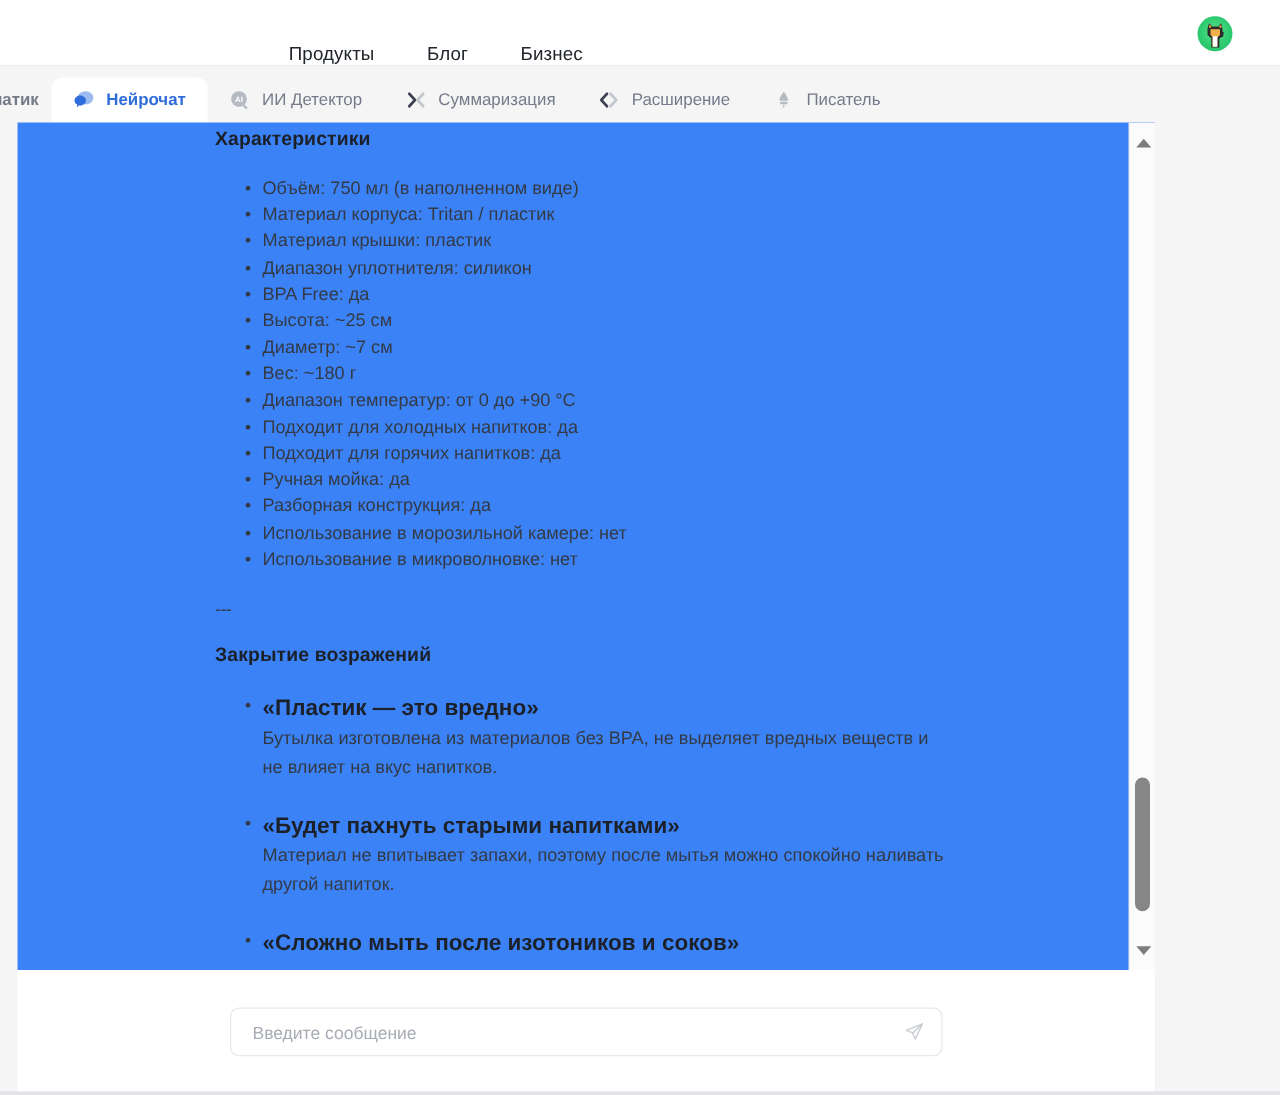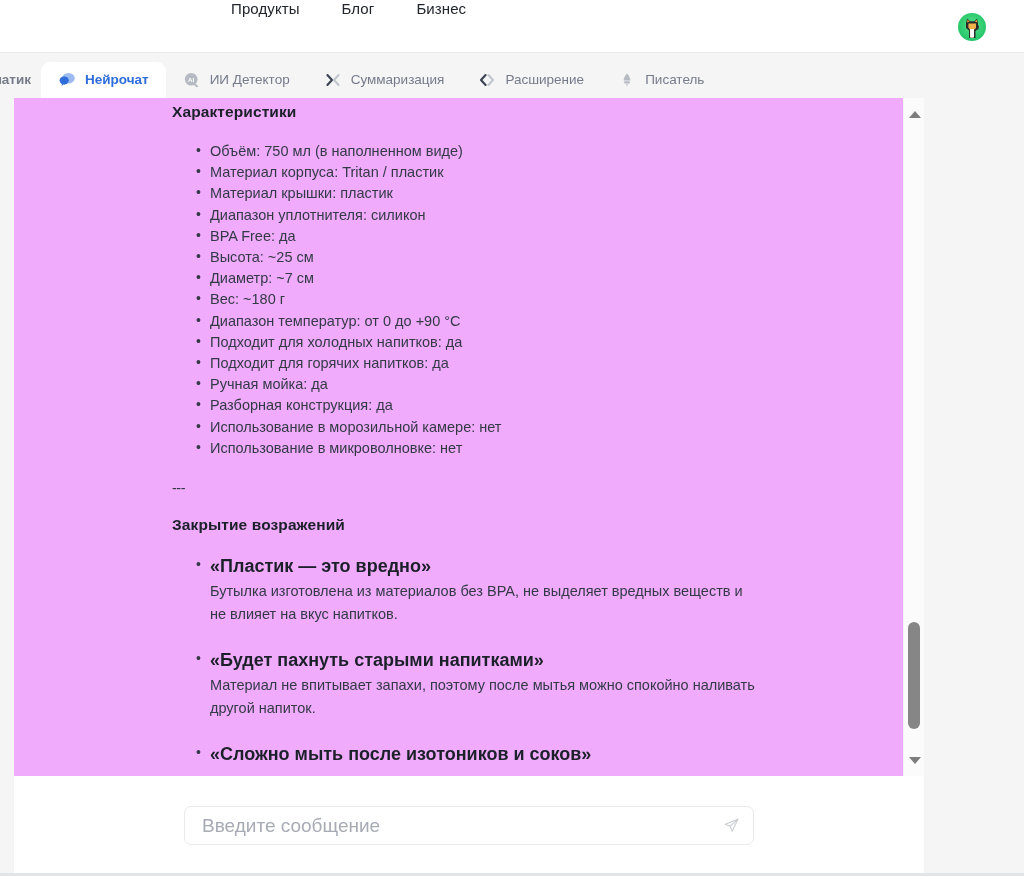--- a/index.html
+++ b/index.html
@@ -17,21 +17,21 @@
 
   
   .top-header {
     position: absolute;
     top: 0; left: 0;
     width: 1024px;
     height: 53px;
     background: #ffffff;
     border-bottom: 1px solid #ececec;
     display: flex;
-    align-items: flex-start;
+    align-items: flex-end;
   }
   .top-nav {
     display: flex;
     align-items: center;
     gap: 42px;
     margin-left: 231px;
   }
   .top-nav-link {
     font-size: 15px;
     color: #21252c;
@@ -112,21 +112,21 @@
     width: 910px;
     height: 778px;
     background: #ffffff;
     display: flex;
     flex-direction: column;
   }
   .scroll-region {
     position: relative;
     flex: 0 0 678px;
     height: 678px;
-    background: #f0abfc;
+    background: #3b82f6;
     overflow: hidden;
   }
   .scroll-inner {
     position: absolute;
     left: 0; top: 0;
     width: 889px;
     padding: 0 40px 0 158px;
   }
 
   h3.section-title {
@@ -265,21 +265,21 @@
     background: #ffffff;
     display: flex;
     align-items: center;
   }
   .composer-input {
     flex: 1;
     border: none;
     outline: none;
     background: transparent;
     font-family: "Liberation Sans", sans-serif;
-    font-size: 19px;
+    font-size: 14px;
     color: #2b2f38;
     padding: 0 44px 0 17px;
     height: 100%;
   }
   .composer-input::placeholder { color: #a7abb4; }
   .send-btn {
     position: absolute;
     right: 12px;
     top: 50%;
     transform: translateY(-50%);

